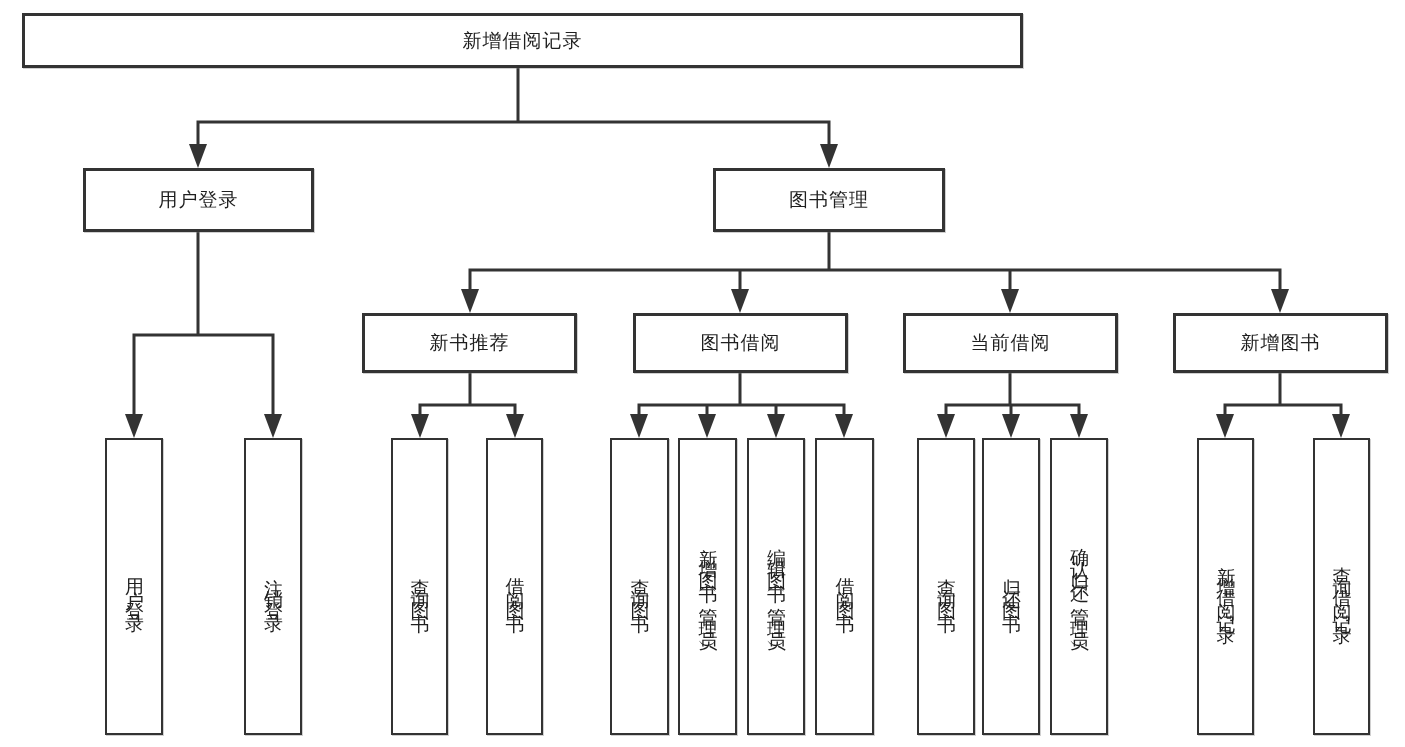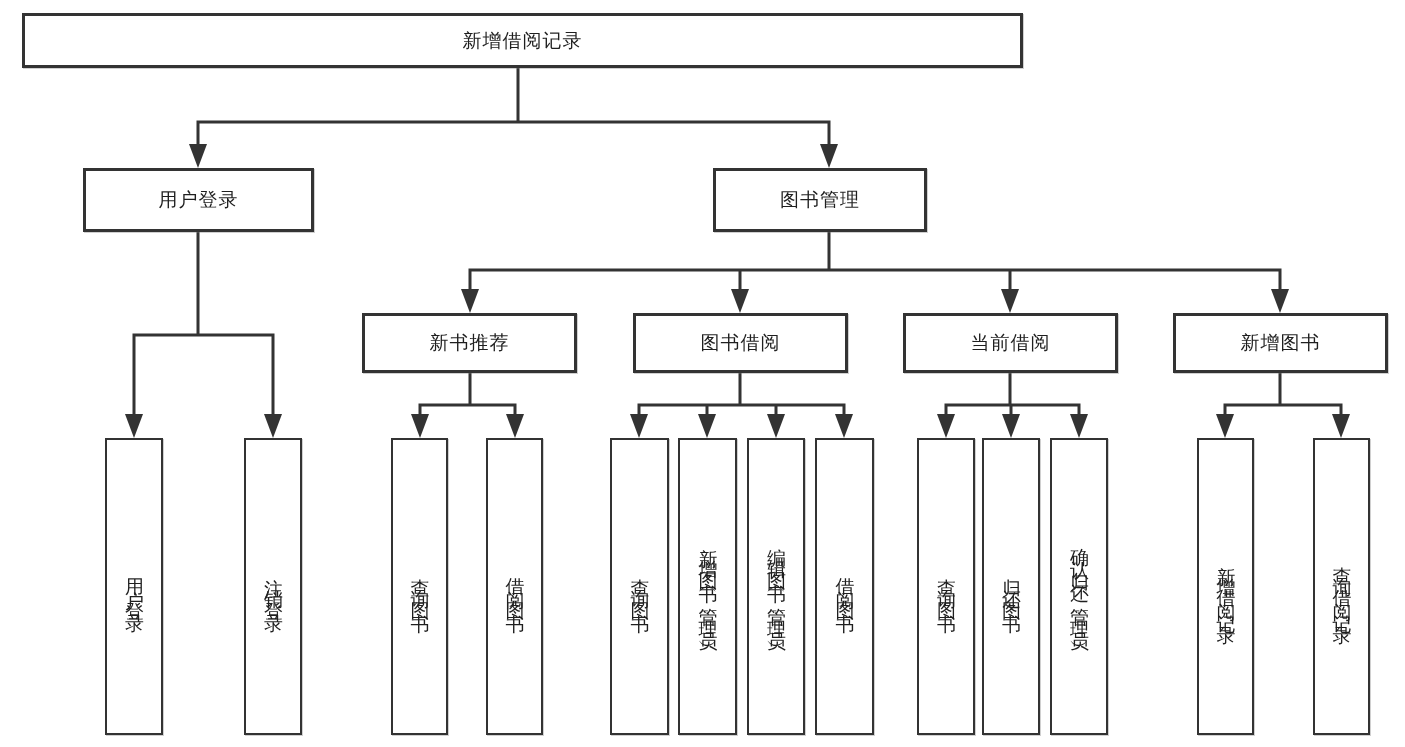--- a/index.html
+++ b/index.html
@@ -107,21 +107,21 @@
     </g>
   </svg>
 
   <div class="box hbox root-box">
     <span>新增借阅记录</span>
   </div>
 
   <div class="box hbox l2-box" style="left:83px; width:231px;">
     <span>用户登录</span>
   </div>
-  <div class="box hbox l2-box" style="left:713px; width:214px;">
+  <div class="box hbox l2-box" style="left:713px; width:232px;">
     <span>图书管理</span>
   </div>
 
   <div class="box hbox l3-box" style="left:362px; width:215px;">
     <span>新书推荐</span>
   </div>
   <div class="box hbox l3-box" style="left:633px; width:215px;">
     <span>图书借阅</span>
   </div>
   <div class="box hbox l3-box" style="left:903px; width:215px;">

